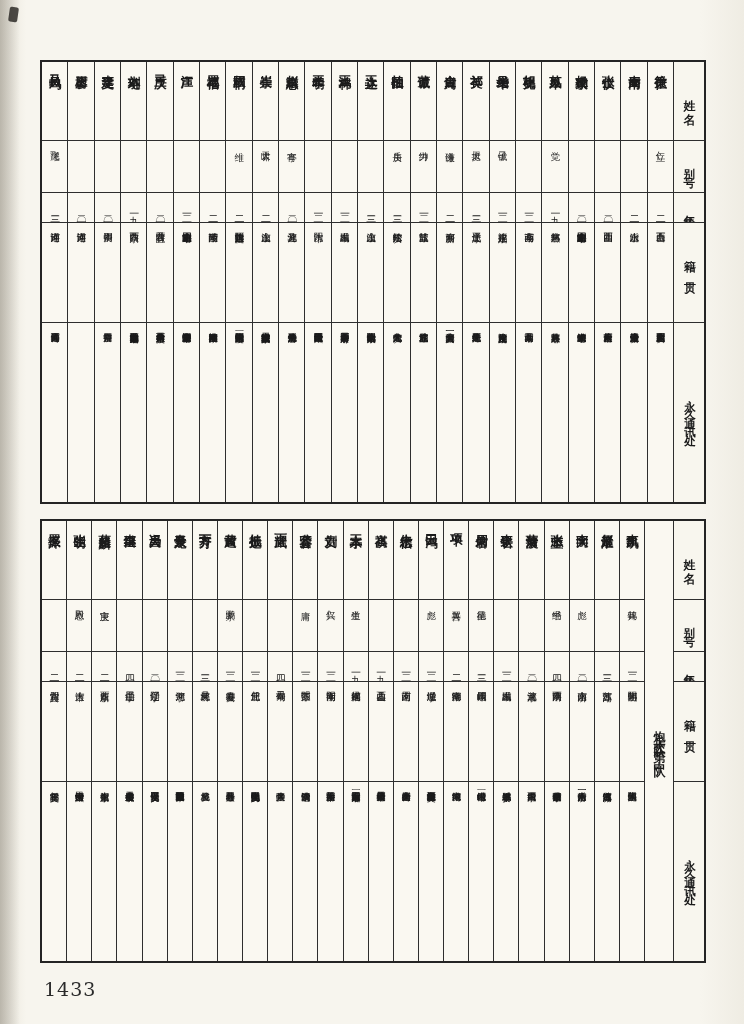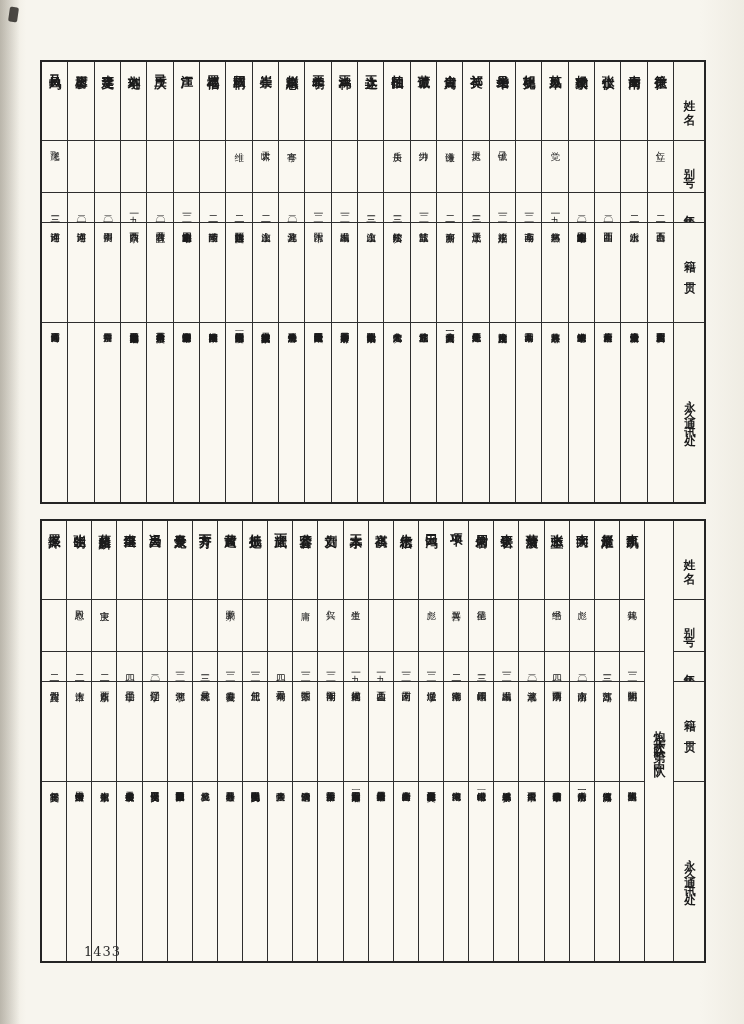--- a/index.html
+++ b/index.html
@@ -48,21 +48,21 @@
   .header-col .cell-address { font-size:11.5px; }
   .label-name    { letter-spacing:13px; }
   .label-alias   { letter-spacing:9px; }
   .label-age     { letter-spacing:2px; }
   .label-native  { letter-spacing:22px; }
   .label-address { letter-spacing:9px; }
 
   .unit-cell { height:440px; border-top:none; align-items:center; font-weight:bold; font-size:12px; }
   .unit-text { letter-spacing:5px; }
 
-  .page-number { position:absolute; left:44px; top:944px; font-size:13px; letter-spacing:1px; color:#2a2a2a;margin-left:40px; }
+  .page-number { position:absolute; left:44px; top:978px; font-size:19px; letter-spacing:1px; color:#2a2a2a; }
 </style>
 </head>
 <body>
 
 <div class="page">
   <div class="edge-shade"></div>
   <div class="corner-mark"></div>
   <div class="tables-wrap">
       <div class="registry-table">
         <div class="tcol header-col">

